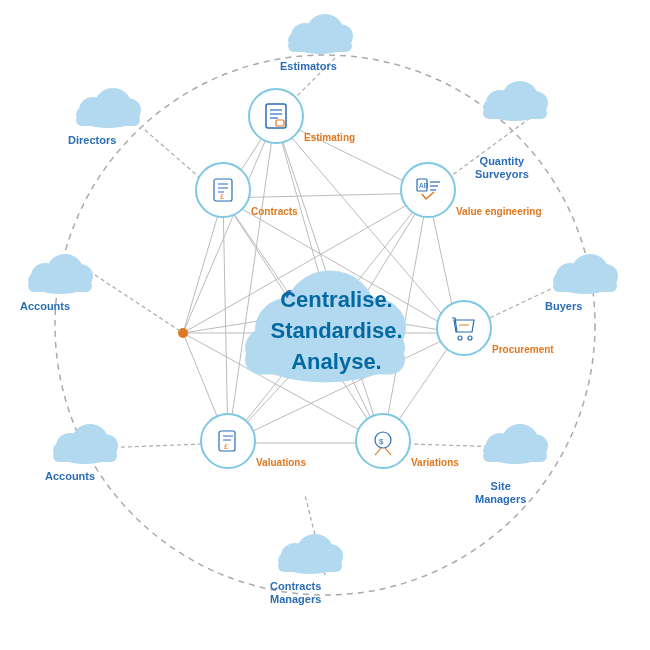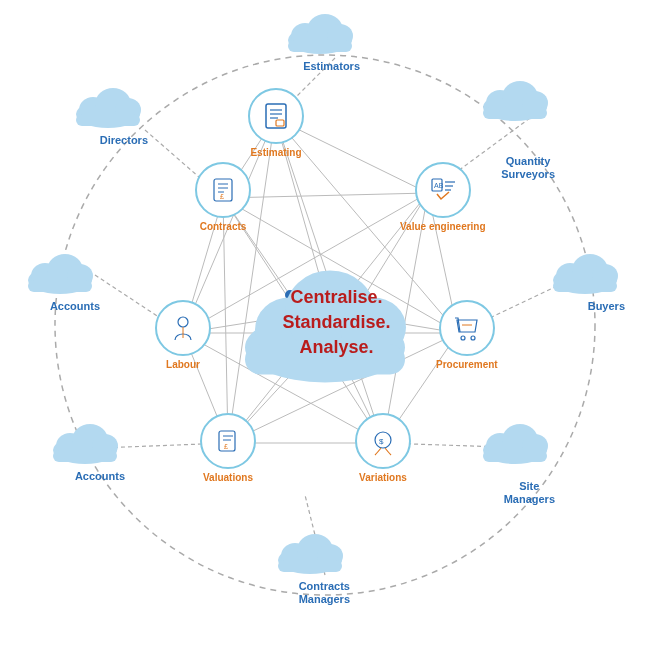--- a/index.html
+++ b/index.html
@@ -20,21 +20,21 @@
       position: absolute;
       top: 0; left: 0;
       width: 650px;
       height: 650px;
       pointer-events: none;
     }
     .cloud-node {
       position: absolute;
       display: flex;
       flex-direction: column;
-      align-items: flex-end;
+      align-items: flex-start;
       pointer-events: none;
     }
     .cloud-shape {
       position: relative;
       width: 80px;
       height: 50px;
     }
     .cloud-shape svg {
       width: 100%;
       height: 100%;
@@ -43,22 +43,21 @@
       font-size: 11px;
       color: #2a6db5;
       text-align: center;
       font-weight: 600;
       margin-top: 2px;
       line-height: 1.2;
     }
     .inner-node {
       position: absolute;
       display: flex;
-      flex-direction: column;
-      align-items: center;
+      align-items: flex-end;
       pointer-events: none;
     }
     .inner-circle {
       width: 56px;
       height: 56px;
       border-radius: 50%;
       background: white;
       border: 2px solid #7ec8e3;
       display: flex;
       align-items: center;
@@ -79,23 +78,23 @@
     .center-cloud {
       position: absolute;
       left: 50%;
       top: 50%;
       transform: translate(-50%, -50%);
       display: flex;
       align-items: center;
       justify-content: center;
     }
     .center-text {
-      font-size: 18px;
+      font-size: 22px;
       font-weight: 700;
-      color: #b91c1c;
+      color: #0369a1;
       text-align: center;
       line-height: 1.4;
       position: absolute;
       margin-left: 23px;
     }
   </style>
 </head>
 <body>
 
 <div id="canvas">
@@ -335,30 +334,20 @@
       <svg viewBox="0 0 32 32" fill="none" xmlns="http://www.w3.org/2000/svg">
         <rect x="7" y="6" width="16" height="20" rx="2" stroke="#2a6db5" stroke-width="1.2"></rect>
         <line x1="11" y1="11" x2="21" y2="11" stroke="#2a6db5" stroke-width="1"></line>
         <line x1="11" y1="15" x2="19" y2="15" stroke="#2a6db5" stroke-width="1"></line>
         <text x="12" y="24" font-size="7" fill="#e07820" font-family="Arial">£</text>
       </svg>
     </div>
     <span class="inner-label">Valuations</span>
   </div>
 
-  <div class="inner-node" style="left:155px;top:300px;">
-    <div class="inner-circle">
-      <svg viewBox="0 0 32 32" fill="none" xmlns="http://www.w3.org/2000/svg">
-        <circle cx="16" cy="10" r="5" stroke="#2a6db5" stroke-width="1.2"></circle>
-        <path d="M8 28 C8 20 24 20 24 28" stroke="#2a6db5" stroke-width="1.2" fill="none"></path>
-        <line x1="16" y1="15" x2="16" y2="26" stroke="#e07820" stroke-width="1"></line>
-      </svg>
-    </div>
-    <span class="inner-label">Labour</span>
-  </div>
 
   <div class="inner-node" style="left:195px;top:162px;">
     <div class="inner-circle">
       <svg viewBox="0 0 32 32" fill="none" xmlns="http://www.w3.org/2000/svg">
         <rect x="7" y="5" width="18" height="22" rx="2" stroke="#2a6db5" stroke-width="1.2"></rect>
         <line x1="11" y1="10" x2="21" y2="10" stroke="#2a6db5" stroke-width="1"></line>
         <line x1="11" y1="14" x2="21" y2="14" stroke="#2a6db5" stroke-width="1"></line>
         <line x1="11" y1="18" x2="17" y2="18" stroke="#2a6db5" stroke-width="1"></line>
         <text x="13" y="25" font-size="7" fill="#e07820" font-family="Arial">£</text>
       </svg>

